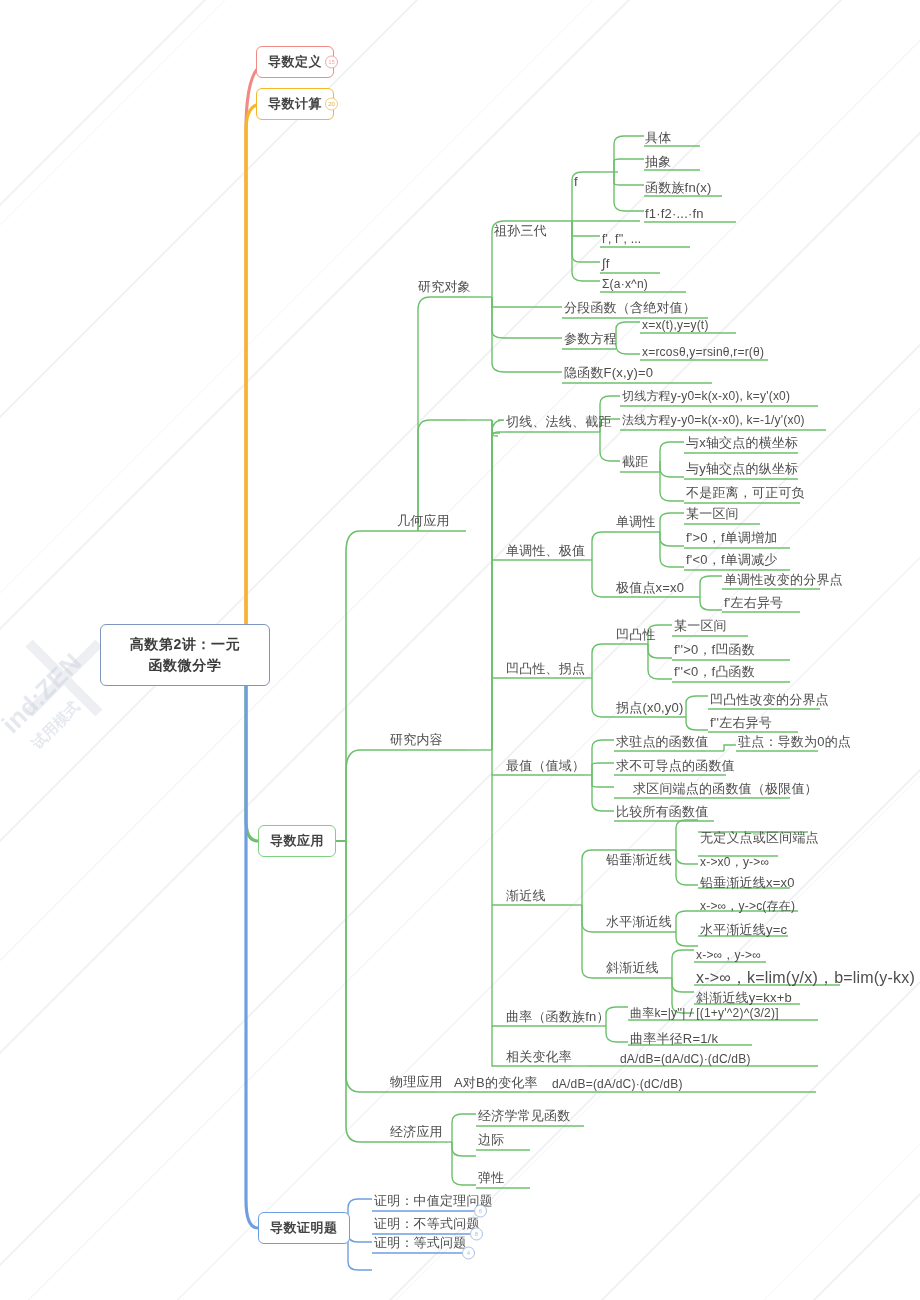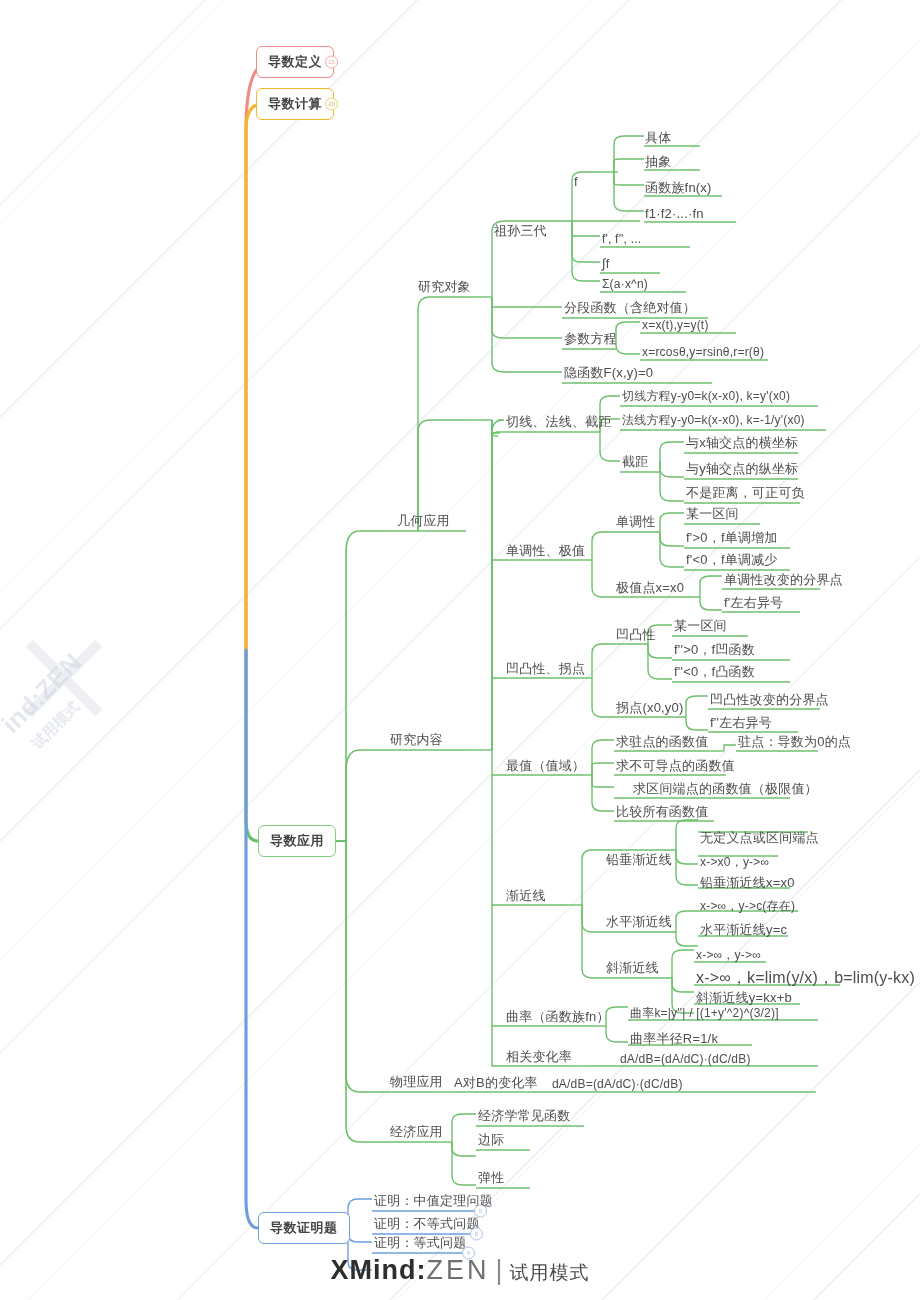--- a/index.html
+++ b/index.html
@@ -320,20 +320,24 @@
       <path d="M332,1228 L348,1228"></path>
       <path d="M348,1228 L348,1208 Q348,1199 358,1199 L372,1199"></path>
       <path d="M348,1228 L348,1234 Q348,1242 358,1242 L372,1242"></path>
       <path d="M348,1228 L348,1262 Q348,1270 358,1270 L372,1270"></path>
       <path d="M372,1211 L474,1211"></path>
       <path d="M372,1234 L470,1234"></path>
       <path d="M372,1253 L462,1253"></path>
     </g>
   </svg>
 
+  <div class="boxed root" style="left:100px;top:655px;width:142px;">
+    <span>高数第2讲：一元</span><br>
+    <span>函数微分学</span>
+  </div>
 
   <div class="boxed c-red" style="left:256px;top:62px;">
     <span>导数定义</span>
   </div>
   <div class="badge b-red" style="left:325px;top:62px;">
     <span>15</span>
   </div>
 
   <div class="boxed c-orange" style="left:256px;top:104px;">
     <span>导数计算</span>
@@ -431,17 +435,14 @@
   <div class="node plain" style="left:478px;top:1140px;"><span>边际</span></div>
   <div class="node plain" style="left:478px;top:1178px;"><span>弹性</span></div>
 
   <div class="node plain" style="left:374px;top:1201px;"><span>证明：中值定理问题</span></div>
   <div class="badge b-blue" style="left:474px;top:1211px;"><span>6</span></div>
   <div class="node plain" style="left:374px;top:1224px;"><span>证明：不等式问题</span></div>
   <div class="badge b-blue" style="left:470px;top:1234px;"><span>8</span></div>
   <div class="node plain" style="left:374px;top:1243px;"><span>证明：等式问题</span></div>
   <div class="badge b-blue" style="left:462px;top:1253px;"><span>4</span></div>
 
-  <div class="footer">
-    <span class="xm">XMind</span><span class="xm">:</span><span class="zen">ZEN</span><span class="sep">|</span><span class="mode">试用模式</span>
-  </div>
 
 </div>
 
 </body></html>

